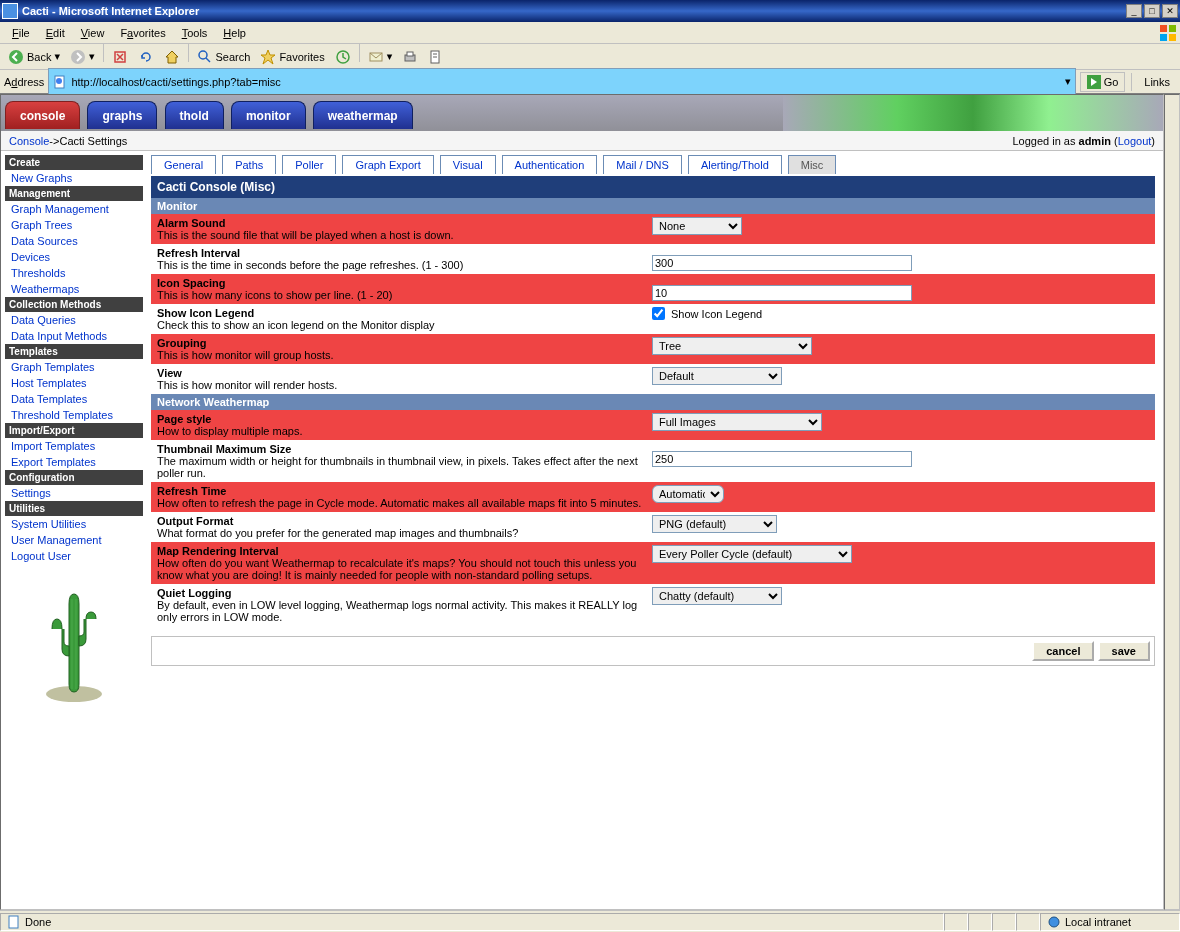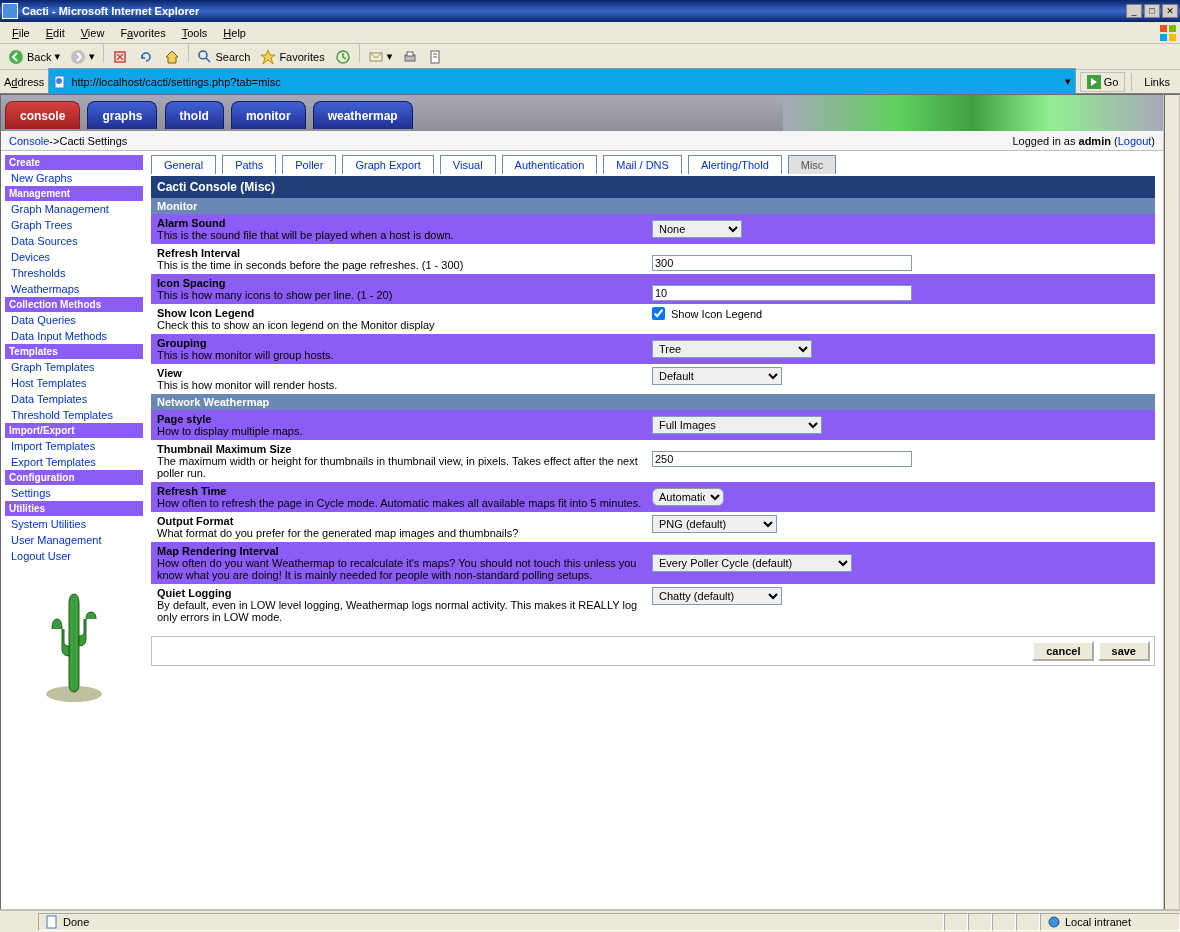--- a/index.html
+++ b/index.html
@@ -11,61 +11,61 @@
 .titlebar-btn { width: 16px; height: 14px; background: #d4d0c8; border: 1px solid #808080; font-size: 9px; text-align: center; line-height: 12px; color: #000; }
 .menubar { background: #ece9d8; height: 22px; display: flex; align-items: center; padding: 0 4px; border-bottom: 1px solid #c0c0c0; }
 .menu-item { padding: 2px 8px; font-size: 11px; }
 .menu-item u { text-decoration: underline; }
 .toolbar { background: #ece9d8; height: 26px; display: flex; padding: 0 4px; border-bottom: 1px solid #c0c0c0; gap: 2px; }
 .tb-btn { display: flex; align-items: center; gap: 3px; padding: 2px 4px; font-size: 11px; }
 .tb-icon { width: 16px; height: 16px; display: inline-block; }
 .tb-sep { width: 1px; height: 18px; background: #c0c0c0; margin: 0 2px; }
 .addressbar { background: #ece9d8; height: 24px; display: flex; align-items: center; padding: 0 4px; border-bottom: 1px solid #808080; gap: 4px; }
 .addr-label { font-size: 11px; }
-.addr-input { flex: 1; height: 28px; font-size: 11px; padding: 0 4px; border: 1px solid #7f9db9; background: #0ea5e9; display: flex; align-items: center; }
+.addr-input { flex: 1; height: 28px; font-size: 11px; padding: 0 4px; border: 1px solid #7f9db9; background: #7dd3fc; display: flex; align-items: center; }
 .addr-input .page-icon { width: 14px; height: 14px; margin-right: 4px; }
 .go-btn { display: flex; align-items: center; gap: 3px; padding: 2px 6px; font-size: 11px; border: 1px solid #c0c0c0; background: #ece9d8; }
 .content-frame { position: absolute; top: 94px; left: 0; right: 16px; bottom: 22px; background: white; overflow: auto; border: 1px inset #c0c0c0; }
 .scrollbar-v { position: absolute; right: 0; top: 94px; bottom: 22px; width: 16px; background: #ece9d8; border: 1px inset #c0c0c0; }
 .cacti-tabs { background: linear-gradient(#a8a8b8, #909098); height: 36px; position: relative; overflow: hidden; }
 .cacti-tab { display: inline-block; height: 28px; line-height: 28px; padding: 0 14px; margin-top: 6px; margin-left: 4px; border-radius: 8px 8px 0 0; color: white; font-weight: bold; font-family: Verdana, sans-serif; font-size: 12px; position: relative; }
 .cacti-tab.console { background: linear-gradient(#d84040, #a02020); border: 1px solid #802020; border-bottom: none; }
 .cacti-tab.other { background: linear-gradient(#4060d8, #203090); border: 1px solid #102060; border-bottom: none; }
 .cacti-logo-stripe { position: absolute; right: 0; top: 0; width: 380px; height: 36px; background: linear-gradient(90deg, #a8a8b8 0%, #60d060 30%, #40a040 50%, #90f090 70%, #a8a8b8 100%); }
 .breadcrumb-bar { background: #f5f5f5; border-bottom: 1px solid #c0c0c0; height: 20px; display: flex; align-items: center; padding: 0 8px; font-size: 11px; }
 .breadcrumb-bar a { color: #0033cc; text-decoration: none; }
 .breadcrumb-bar .right { margin-left: auto; }
 .main-layout { display: flex; }
 .sidebar { width: 146px; padding: 4px; }
-.sidebar-hdr { background: #8b5cf6; color: white; font-weight: bold; font-size: 10px; padding: 2px 4px; }
+.sidebar-hdr { background: #404040; color: white; font-weight: bold; font-size: 10px; padding: 2px 4px; }
 .sidebar-item { padding: 2px 6px; font-size: 11px; }
 .sidebar-item a { color: #0033cc; text-decoration: none; }
 .sidebar-item.active a { font-weight: normal; }
 .cactus { width: 80px; height: 120px; margin: 20px auto; display: block; }
 .content-pane { flex: 1; padding: 4px 8px 4px 4px; }
 .setting-tabs { display: flex; gap: 6px; margin-bottom: 2px; }
 .setting-tab { border: 1px solid #6b8cb5; border-bottom: none; padding: 3px 12px; font-size: 11px; font-weight: normal; background: white; }
 .setting-tab a { color: #0033cc; text-decoration: none; }
 .setting-tab.active { background: #e0e0e0; color: #555; }
 .panel-title { background: #1f3e7a; color: white; font-weight: bold; padding: 4px 6px; font-size: 12px; }
 .section-hdr { background: #6a88b5; color: white; font-weight: bold; padding: 2px 6px; font-size: 11px; }
 .setting-row { display: flex; padding: 3px 6px; font-size: 11px; align-items: flex-start; }
-.setting-row.alt { background: #8b5cf6; align-items: center; }
+.setting-row.alt { background: #ef4444; }
 .setting-label { width: 495px; }
 .setting-label .lbl { font-weight: bold; }
 .setting-label .desc { font-weight: normal; }
 .setting-ctrl { flex: 1; }
 .setting-ctrl select, .setting-ctrl input[type=text] { font-size: 11px; font-family: Tahoma, sans-serif; border: 1px solid #7f9db9; padding: 1px 2px; }
 .setting-ctrl input[type=text] { width: 260px; margin-top: 8px; }
 .setting-ctrl .cb-wrap { display: flex; align-items: center; gap: 6px; }
 .button-row { margin-top: 10px; text-align: right; padding: 4px; border: 1px solid #c0c0c0; }
 .btn { font-size: 11px; font-weight: bold; padding: 2px 12px; background: #ece9d8; border: 2px outset #fff; }
 .statusbar { position: absolute; bottom: 0; left: 0; right: 0; height: 22px; background: #ece9d8; border-top: 1px solid #c0c0c0; display: flex; align-items: center; font-size: 11px; }
 .status-cell { border: 1px inset #fff; height: 18px; padding: 0 6px; display: flex; align-items: center; gap: 4px; }
-.status-main { flex: 1; margin-left: 38px; }
+.status-main { flex: 1; }
 .flag-icon { position: absolute; right: 3px; top: 24px; width: 18px; height: 18px; }
 </style>
 </head>
 <body>
 
 <div class="titlebar">
   <div class="titlebar-icon"></div>
   <div class="titlebar-text">Cacti - Microsoft Internet Explorer</div>
   <div class="titlebar-btns">
     <div class="titlebar-btn">_</div>

